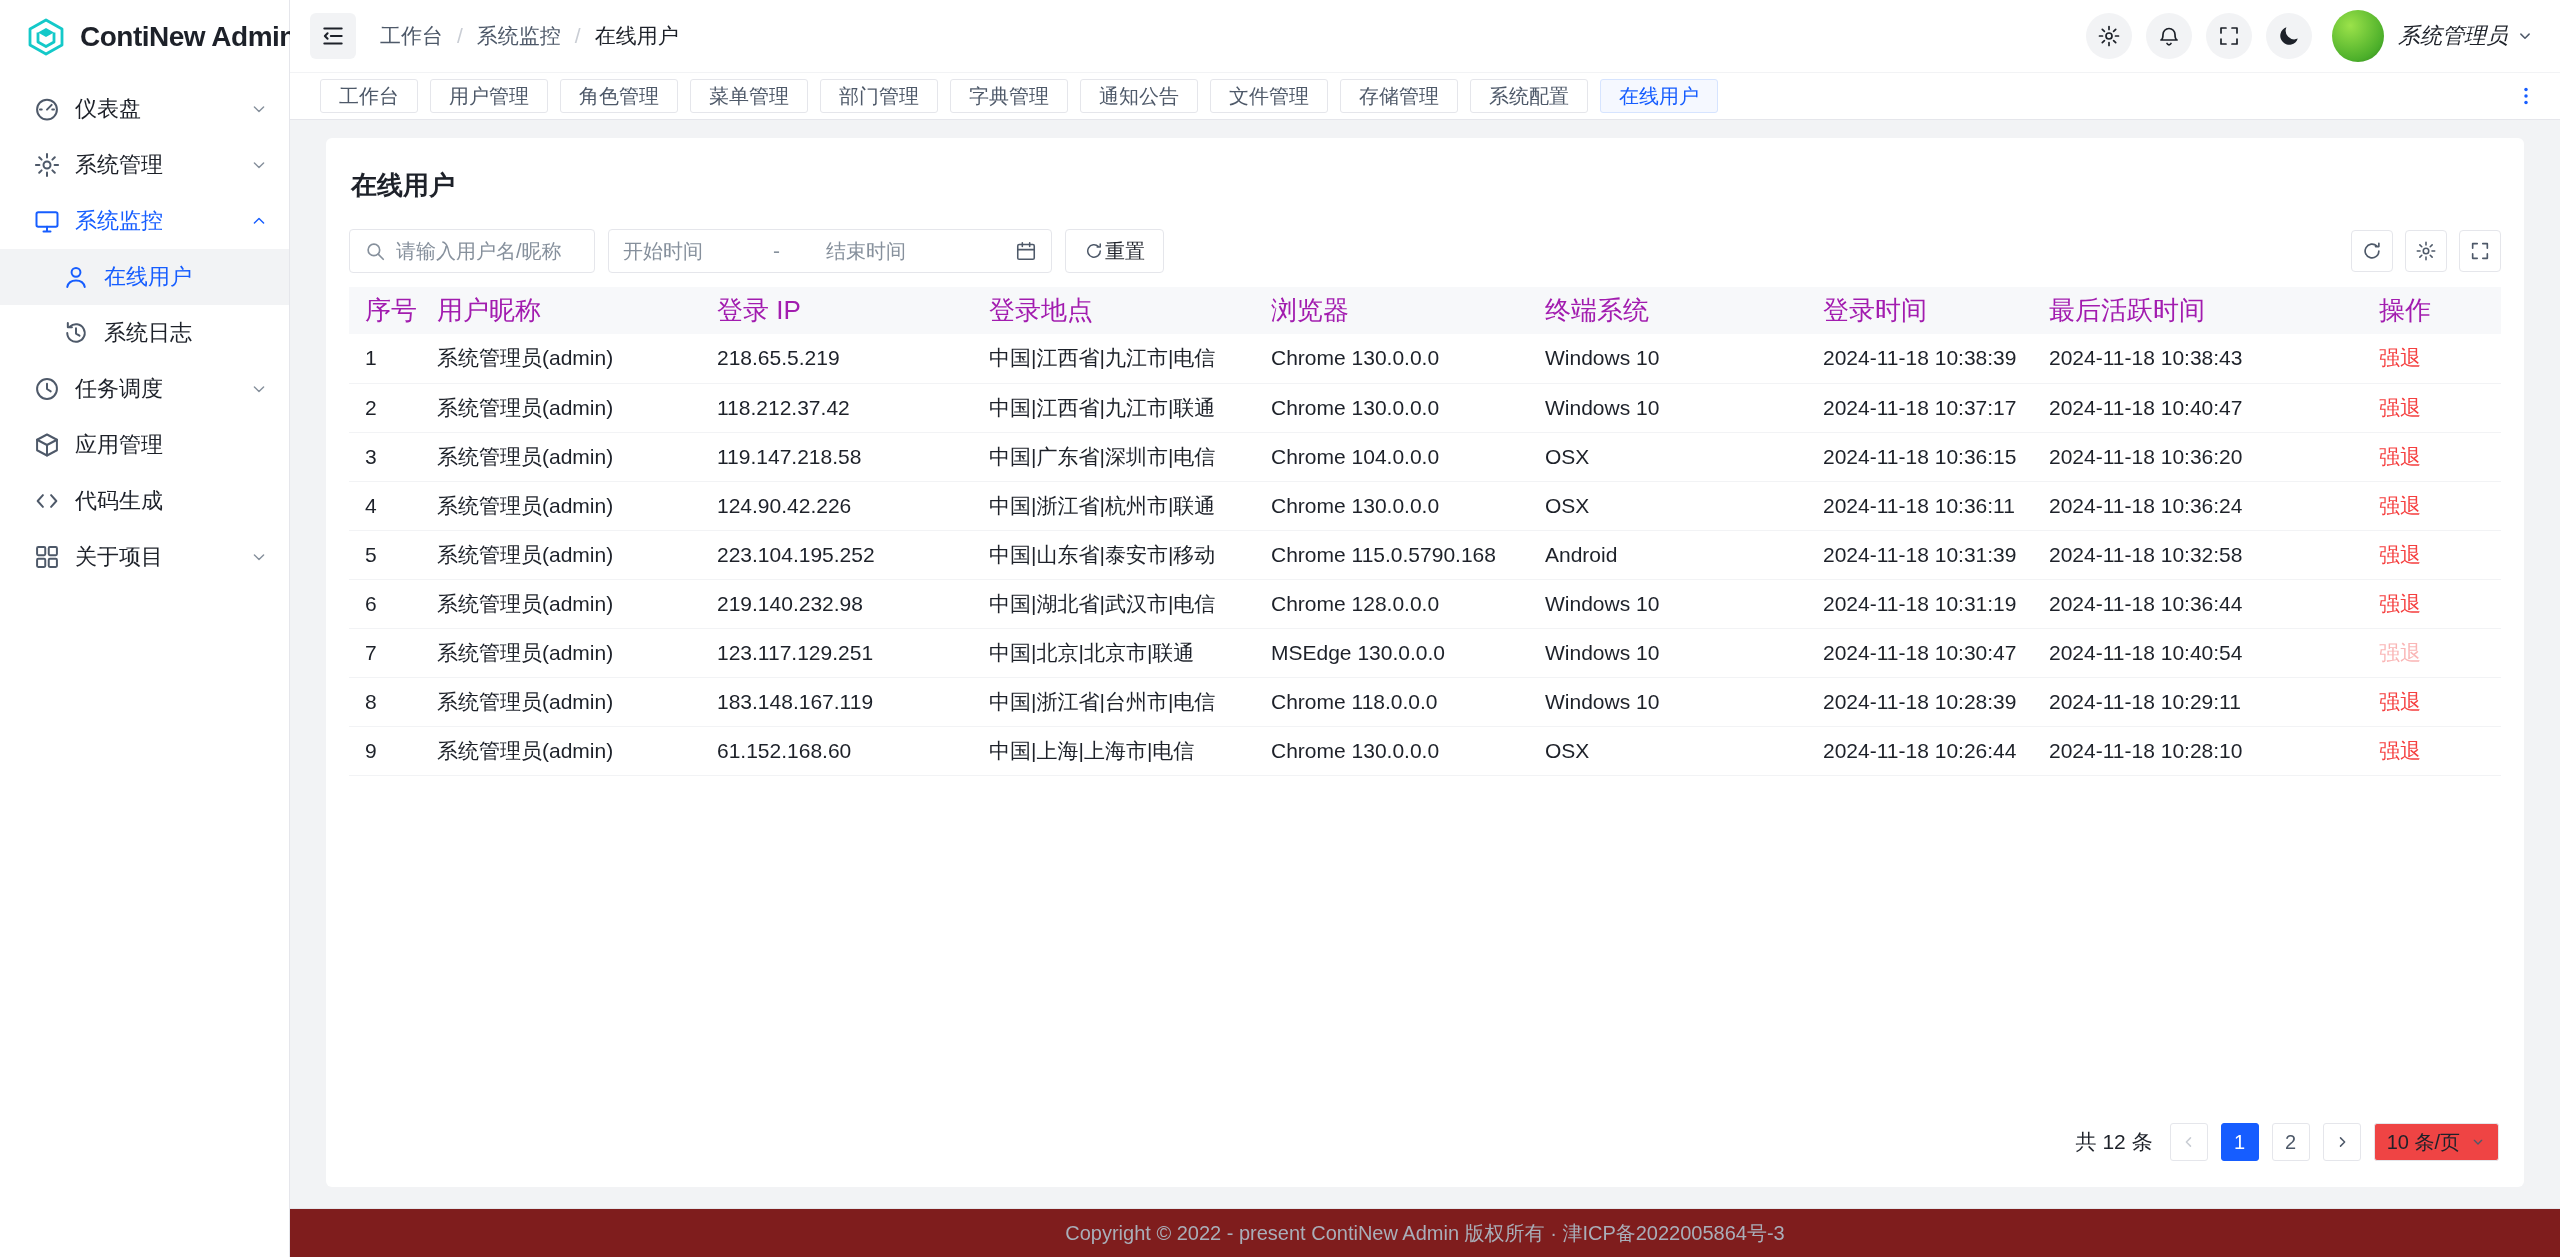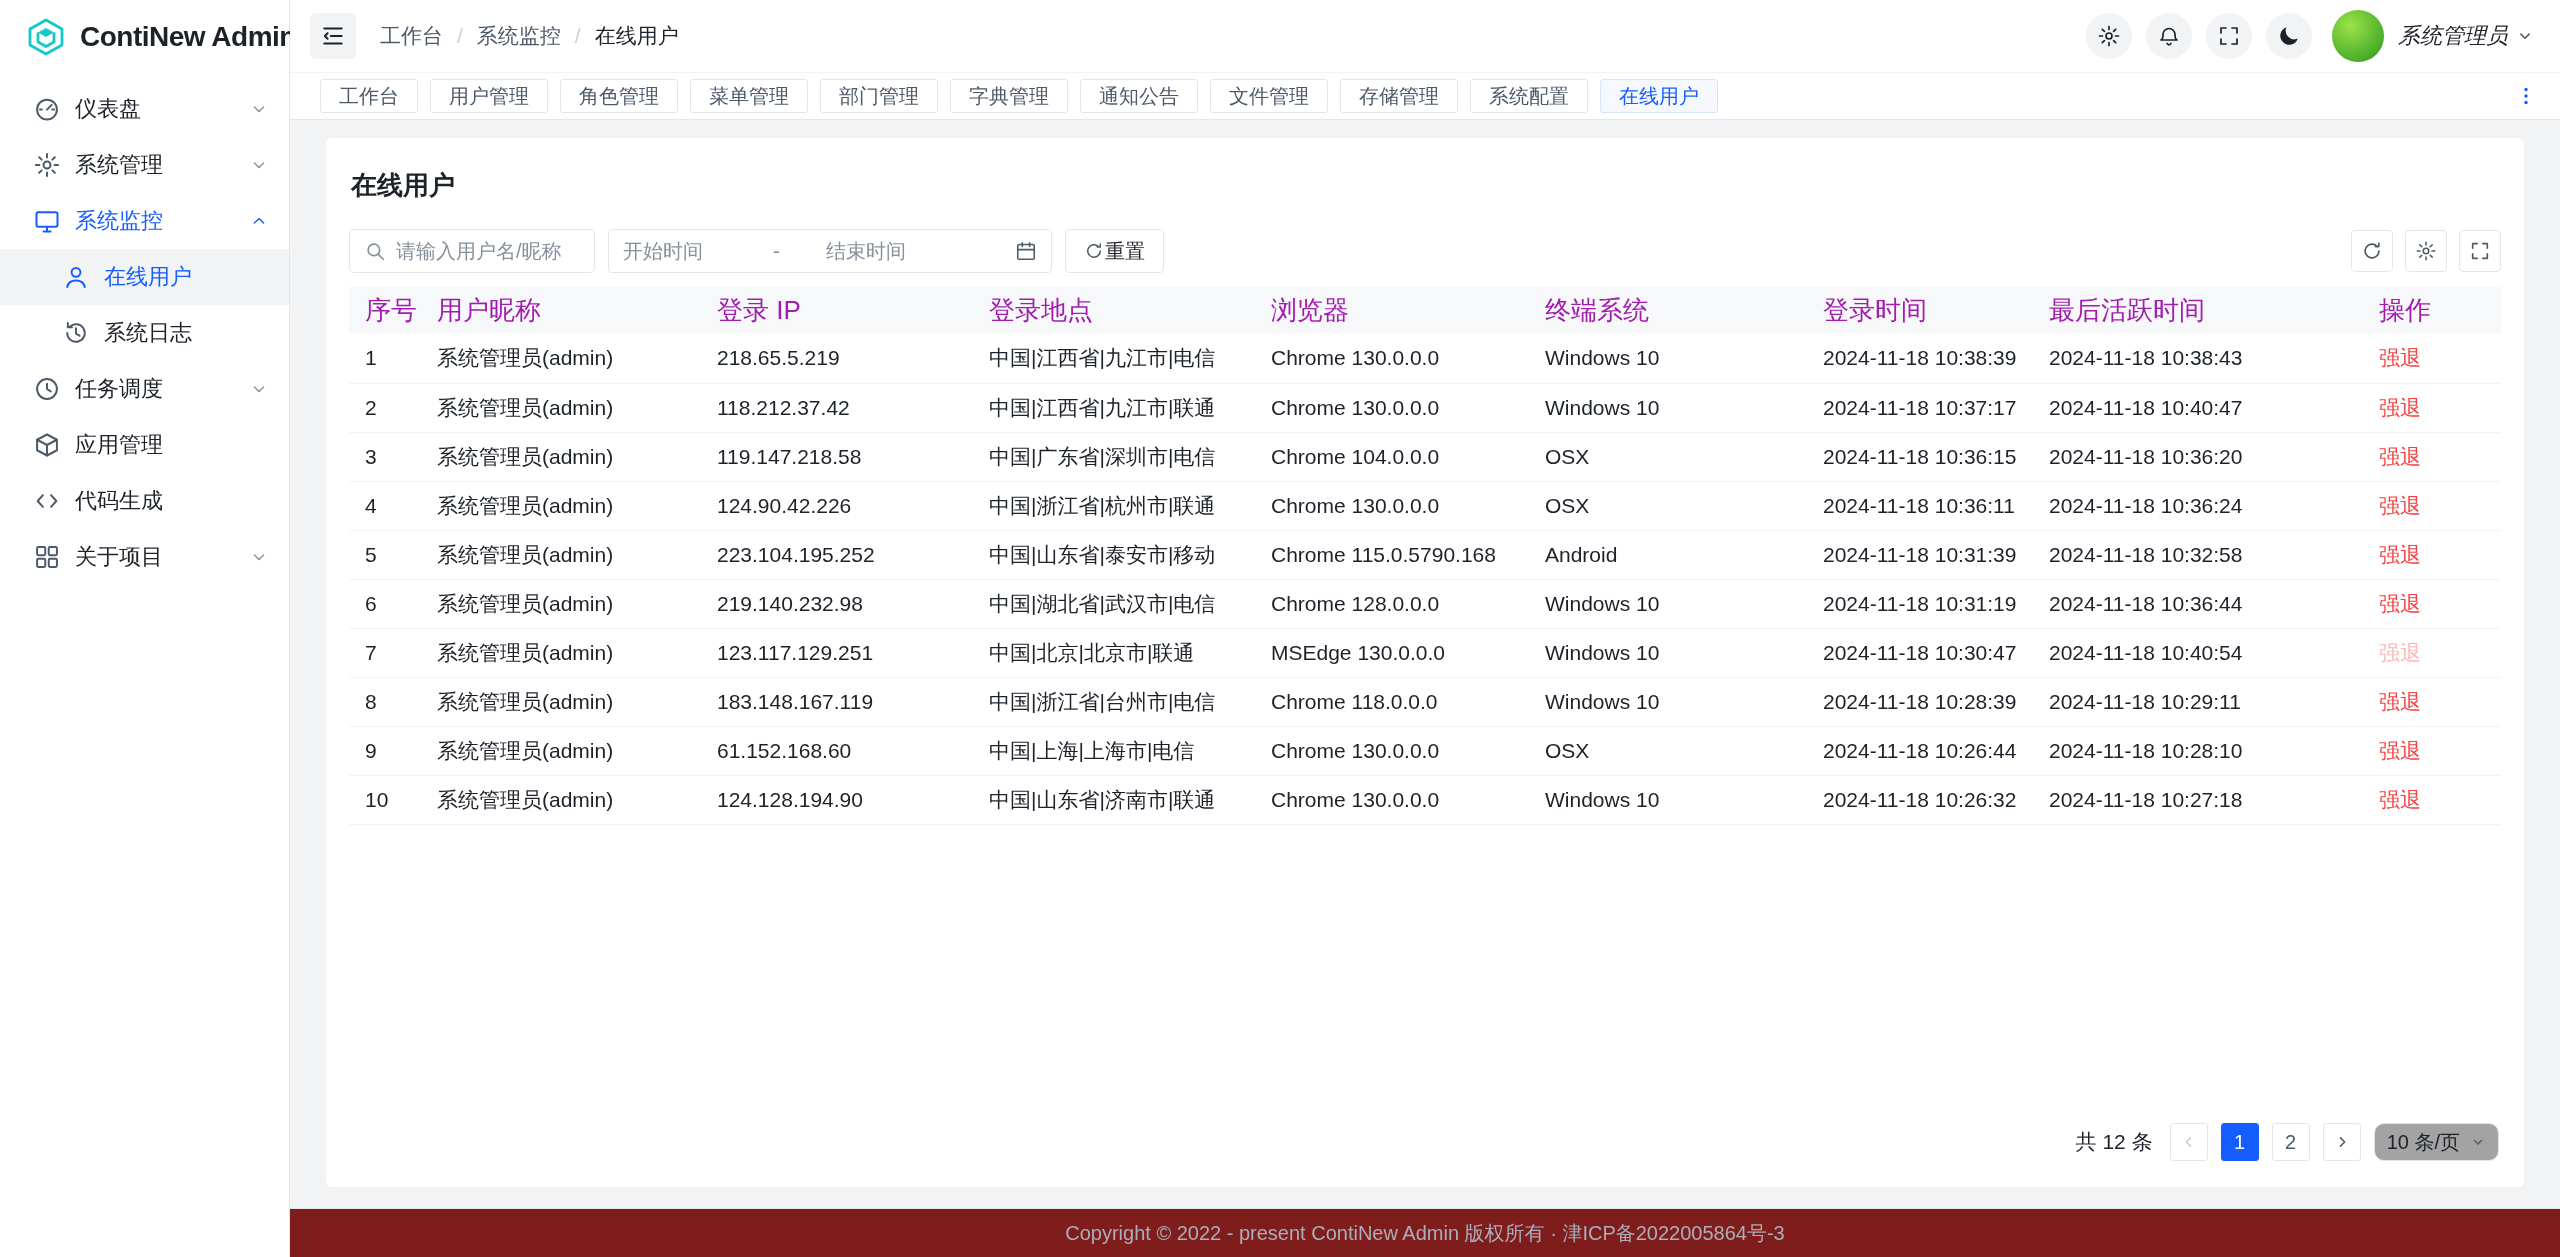--- a/index.html
+++ b/index.html
@@ -78,21 +78,21 @@
   .kick { color: #f53f3f; cursor: pointer; text-decoration: none; }
   .kick.disabled { color: #fab6b6; cursor: default; }
 
   
   .pager { margin-top: auto; display: flex; align-items: center; justify-content: flex-end; gap: 13px; padding: 24px 2px 26px 0; }
   .pager-total { font-size: 21px; color: #1d2129; margin-right: 4px; }
   .pg-btn { min-width: 38px; height: 38px; border: 1px solid #e5e6eb; border-radius: 3px; background: #fff; display: flex; align-items: center; justify-content: center; font-size: 20px; color: #4e5969; cursor: pointer; font-family: inherit; }
   .pg-btn .f-icon { width: 18px; height: 18px; }
   .pg-btn.disabled { color: #c9cdd4; cursor: default; }
   .pg-btn.active { background: #165dff; border-color: #165dff; color: #fff; }
-  .size-select { height: 38px; border: 1px solid #e5e6eb; border-radius: 10px; background: #a3a3a3; display: flex; align-items: center; gap: 10px; padding: 0 12px; font-size: 20px; color: #1d2129; cursor: pointer; text-align: right; }
+  .size-select { height: 38px; border: 1px solid #e5e6eb; border-radius: 3px; background: #ef4444; display: flex; align-items: center; gap: 10px; padding: 0 12px; font-size: 20px; color: #1d2129; cursor: pointer; text-align: right; }
   .size-select .f-icon { width: 16px; height: 16px; color: #4e5969; }
 
   
   .footer { height: 49px; background: #7f1d1d; border-top: 1px solid #e5e6eb; display: flex; align-items: center; justify-content: center; font-size: 20px; color: #a9aeb8; }
 </style>
 </head>
 <body>
 
 <div class="app">
 
@@ -492,31 +492,20 @@
     <td>系统管理员(admin)</td>
     <td>61.152.168.60</td>
     <td>中国|上海|上海市|电信</td>
     <td>Chrome 130.0.0.0</td>
     <td>OSX</td>
     <td>2024-11-18 10:26:44</td>
     <td>2024-11-18 10:28:10</td>
     <td><a class="kick">强退</a></td>
   </tr>
 
-  <tr>
-    <td>10</td>
-    <td>系统管理员(admin)</td>
-    <td>124.128.194.90</td>
-    <td>中国|山东省|济南市|联通</td>
-    <td>Chrome 130.0.0.0</td>
-    <td>Windows 10</td>
-    <td>2024-11-18 10:26:32</td>
-    <td>2024-11-18 10:27:18</td>
-    <td><a class="kick">强退</a></td>
-  </tr>
 </tbody>
           </table>
         </div>
 
         <div class="pager">
           <span class="pager-total">共 12 条</span>
           <button class="pg-btn disabled">
               <span class="f-icon">
                 <svg viewBox="0 0 24 24" fill="none" stroke="currentColor" stroke-width="2" stroke-linecap="round" stroke-linejoin="round">
                   <path d="M14 6.5 8.5 12l5.5 5.5"></path>

